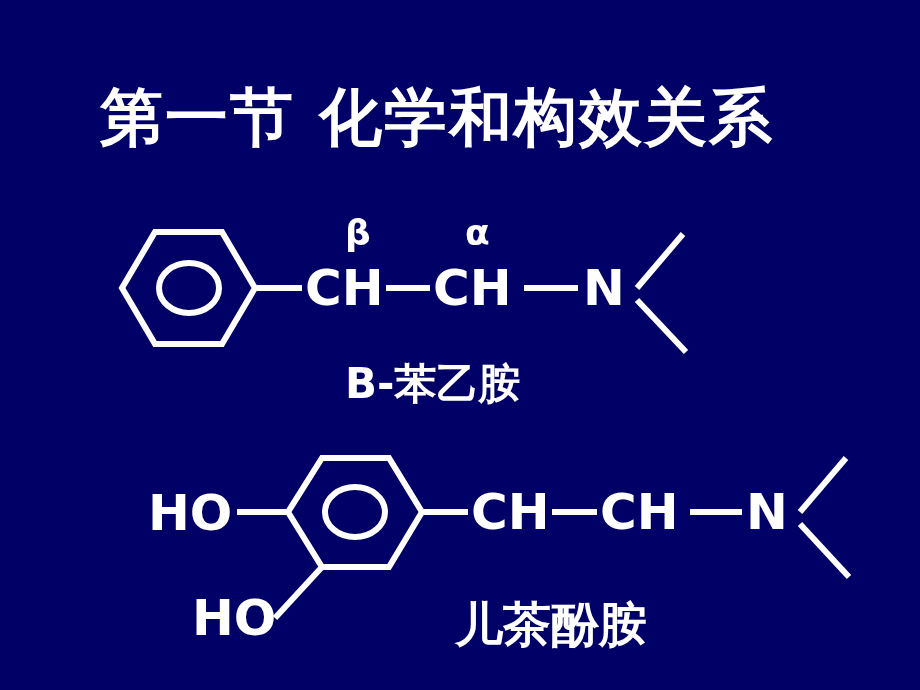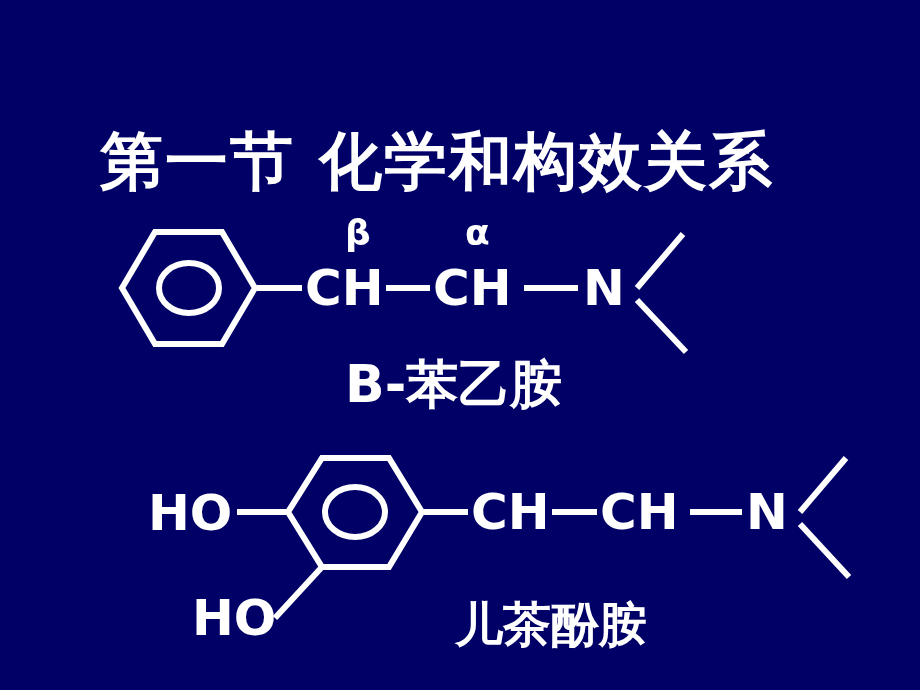--- a/index.html
+++ b/index.html
@@ -28,21 +28,20 @@
     top: 73px;
     width: 740px;
     height: 90px;
     color: #ffffff;
     font-size: 63px;
     font-weight: bold;
     line-height: 90px;
     letter-spacing: 2px;
     white-space: nowrap;
     font-family: "DejaVu Sans", "Liberation Sans", sans-serif;
-    margin-top: 44px;
   }
 
   
   .structure {
     position: absolute;
   }
   #structure-phenylethylamine {
     left: 0px;
     top: 185px;
     width: 920px;
@@ -63,21 +62,21 @@
   .caption {
     position: absolute;
     color: #ffffff;
     font-weight: bold;
     white-space: nowrap;
     font-family: "DejaVu Sans", "Liberation Sans", sans-serif;
   }
   #caption-phenylethylamine {
     left: 345px;
     top: 358px;
-    font-size: 52px;
+    font-size: 42px;
     line-height: 52px;
   }
   #caption-catecholamine {
     left: 455px;
     top: 598px;
     font-size: 48px;
     line-height: 52px;
   }
 
   

